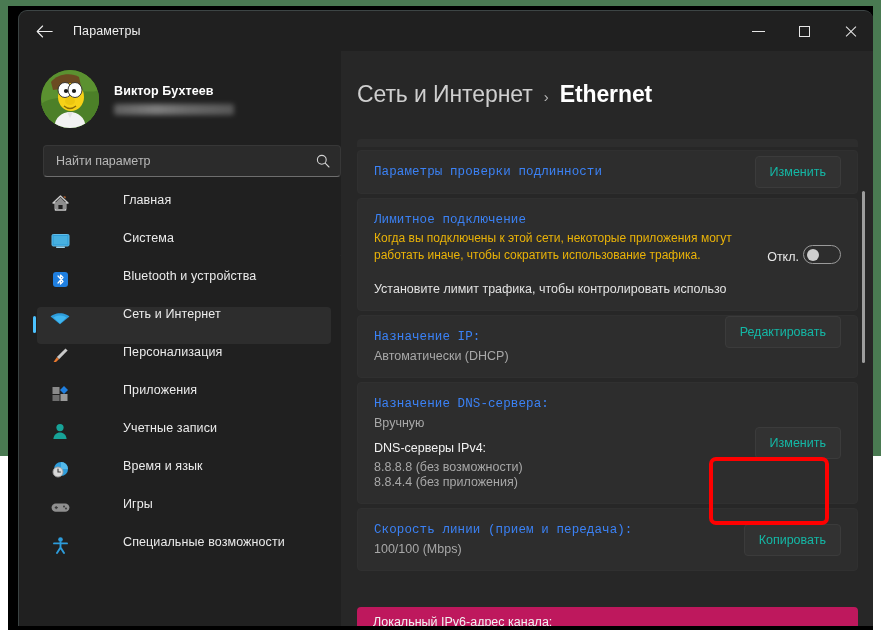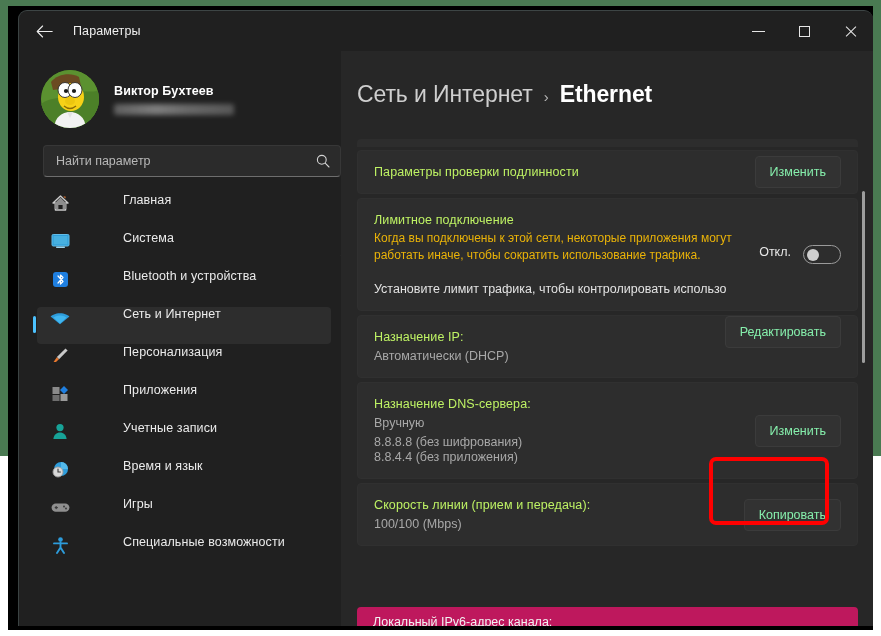--- a/index.html
+++ b/index.html
@@ -241,22 +241,23 @@
   }
   .card-top-sliver {
     height: 8px;
     background: #2d2d2d;
     border-radius: 4px 4px 0 0;
     margin-bottom: 3px;
   }
   .card-body { flex: 1; padding: 14px 0; }
   .card-title {
     font-size: 12.5px;
-    color: #bef264;
+    color: #3b82f6;
     letter-spacing: .1px;
+    font-family: Liberation Mono, monospace;
   }
   .card-sub {
     font-size: 12px;
     color: #eab308;
     line-height: 17px;
     margin-top: 3px;
   }
   .card-strong {
     font-size: 12.5px;
     color: #f2f2f2;
@@ -271,31 +272,31 @@
     font-size: 12.5px;
     color: #e3e3e3;
     margin-top: 18px;
     white-space: nowrap;
   }
   .btn {
     flex: 0 0 auto;
     background: #323232;
     border: 1px solid #3b3b3b;
     border-radius: 4px;
-    color: #86efac;
+    color: #14b8a6;
     font-size: 12.5px;
     font-family: inherit;
     padding: 8px 14px;
     white-space: nowrap;
   }
   .toggle-wrap {
     flex: 0 0 auto;
     display: flex;
-    align-items: flex-start;
-    gap: 12px;
+    align-items: flex-end;
+    gap: 4px;
   }
   .toggle-label { font-size: 12.5px; color: #e8e8e8; }
   .toggle {
     width: 38px; height: 19px;
     border: 1px solid #9a9a9a;
     border-radius: 10px;
     background: transparent;
     position: relative;
   }
   .toggle .knob {
@@ -573,21 +574,22 @@
             <div class="card-title">Назначение IP:</div>
             <div class="card-value">Автоматически (DHCP)</div>
           </div>
           <button class="btn">Редактировать</button>
         </div>
 
         <div class="card dns">
           <div class="card-body">
             <div class="card-title">Назначение DNS-сервера:</div>
             <div class="card-value">Вручную</div>
-            <div class="card-value">8.8.8.8 (без шифрования)</div>
+            <div class="card-strong">DNS-серверы IPv4:</div>
+            <div class="card-value">8.8.8.8 (без возможности)</div>
             <div class="card-value" style="margin-top:1px">8.8.4.4 (без приложения)</div>
           </div>
           <button class="btn">Изменить</button>
         </div>
 
         <div class="card speed">
           <div class="card-body">
             <div class="card-title">Скорость линии (прием и передача):</div>
             <div class="card-value">100/100 (Mbps)</div>
           </div>

